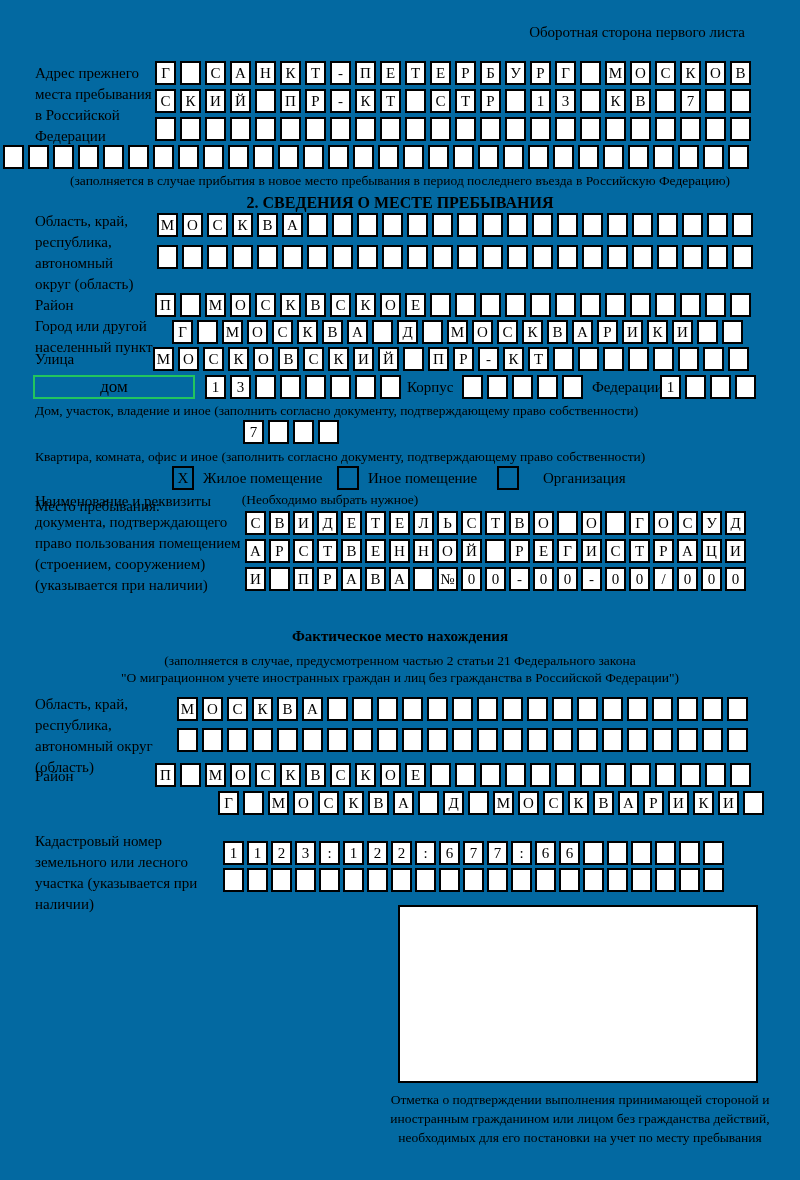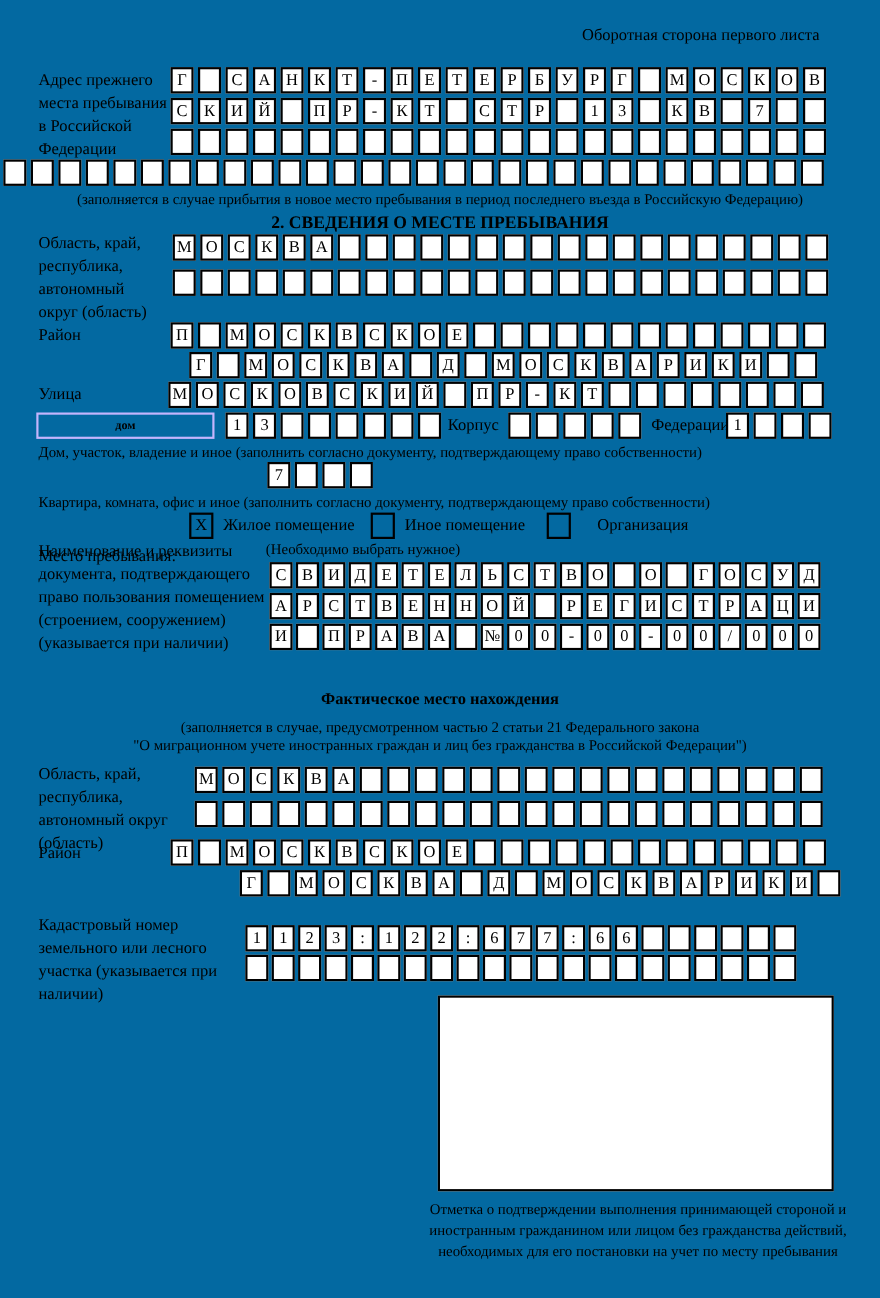--- a/index.html
+++ b/index.html
@@ -10,22 +10,22 @@
   .cap{font-size:13.5px;line-height:17px;}
   .center{width:800px;left:0;text-align:center;}
   .bold{font-weight:bold;}
   .grid{position:absolute;display:flex;gap:4px;}
   .grid.g21{gap:3px;}
   .cell{box-sizing:border-box;width:21px;height:24px;border:2px solid #000;flex:none;
         display:flex;align-items:center;justify-content:center;
         font-size:15px;line-height:1;background:#fff;}
   .chk{box-sizing:border-box;width:22px;height:24px;border:2px solid #000;
        display:flex;align-items:center;justify-content:center;font-size:15px;}
-  .wbox{box-sizing:border-box;border:2px solid #c4b5fd;height:24px;
-        display:flex;align-items:center;justify-content:center;font-size:11px;font-weight:bold;}
+  .wbox{box-sizing:border-box;border:2px solid #22c55e;height:24px;
+        display:flex;align-items:center;justify-content:center;font-size:17px;}
   .stampbox{box-sizing:border-box;border:2px solid #000;background:#fff;}
 </style>
 </head>
 <body>
 
 <div class="page">
 
   <div class="abs lbl" style="right:55px;top:22px;">Оборотная сторона первого листа</div>
 
   <div class="abs lbl" style="left:35px;top:63px;width:122px;">Адрес прежнего места пребывания в Российской Федерации</div>
@@ -218,20 +218,21 @@
       <div class="cell"></div>
       <div class="cell"></div>
       <div class="cell"></div>
       <div class="cell"></div>
       <div class="cell"></div>
       <div class="cell"></div>
       <div class="cell"></div>
       <div class="cell"></div>
     </div>
 
+  <div class="abs lbl" style="left:35px;top:316px;width:135px;">Город или другой населенный пункт</div>
   <div class="grid" style="left:172px;top:320px;">
       <div class="cell">Г</div>
       <div class="cell"></div>
       <div class="cell">М</div>
       <div class="cell">О</div>
       <div class="cell">С</div>
       <div class="cell">К</div>
       <div class="cell">В</div>
       <div class="cell">А</div>
       <div class="cell"></div>

